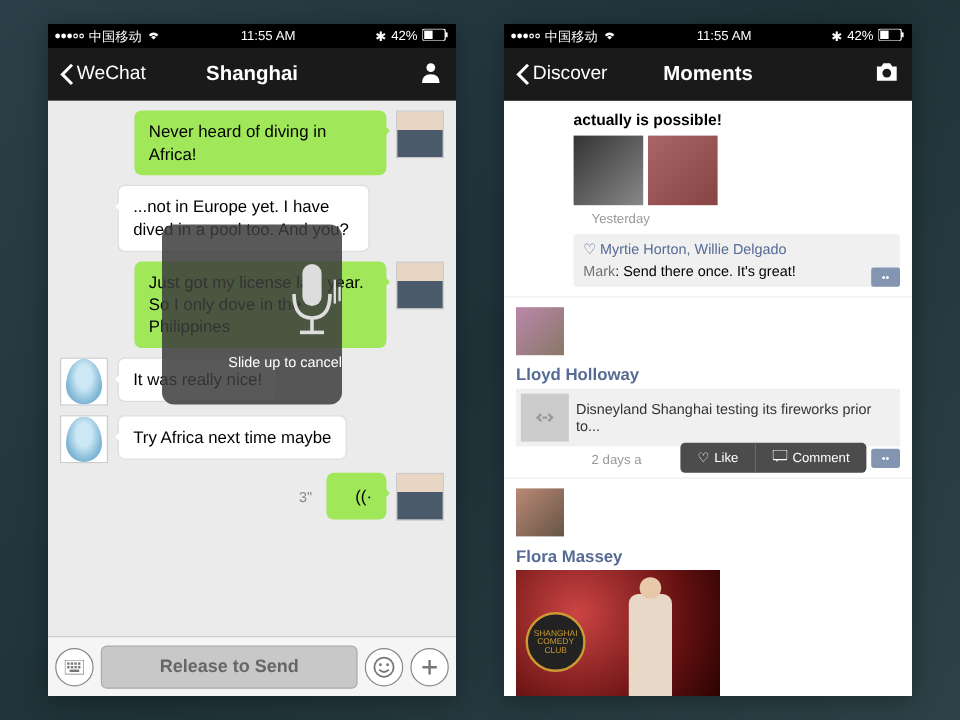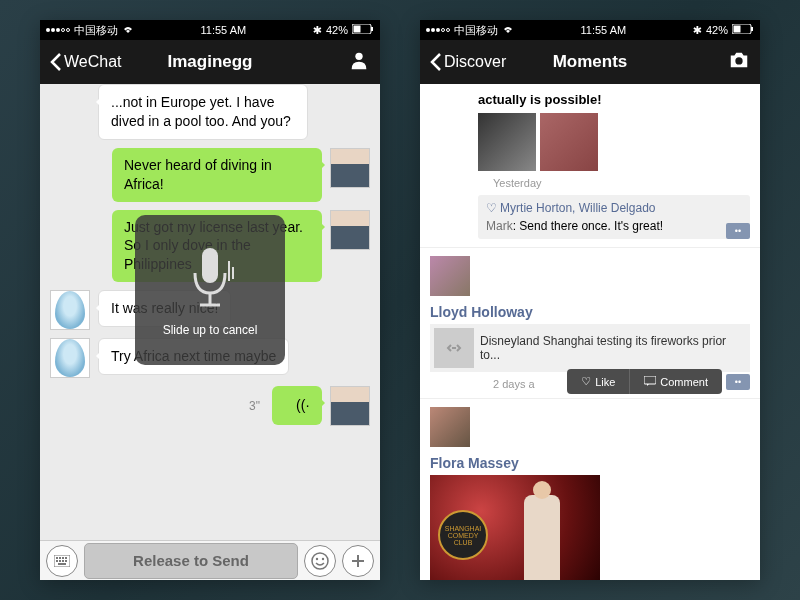--- a/index.html
+++ b/index.html
@@ -57,27 +57,27 @@
     border: 5px solid transparent; border-left-color: #a0e75a;
   }
   .voice-bubble { min-width: 50px; display: flex; align-items: center; justify-content: flex-end; padding: 10px 12px; }
   .voice-dur { font-size: 12px; color: #888; align-self: center; margin-right: 4px; }
   .voice-waves { font-size: 14px; }
 
   .voice-overlay {
     position: absolute; left: 50%; top: 40%; transform: translate(-50%,-50%);
     width: 150px; height: 150px; background: rgba(60,60,60,0.85);
     border-radius: 10px; display: flex; flex-direction: column;
-    align-items: center; justify-content: center; color: #fff; margin-top: 24px;
+    align-items: flex-end; justify-content: center; color: #fff;
   }
   .mic-icon { width: 50px; height: 70px; margin-bottom: 10px; }
   .voice-overlay-text { font-size: 12px; }
 
   .input-bar {
-    height: 40px; background: #f5f5f5; border-top: 1px solid #ccc;
+    height: 50px; background: #f5f5f5; border-top: 1px solid #ccc;
     display: flex; align-items: center; padding: 0 6px; gap: 6px;
   }
   .round-btn {
     width: 32px; height: 32px; border-radius: 50%; border: 1.5px solid #888;
     background: #fff; display: flex; align-items: center; justify-content: center;
     color: #555;
   }
   .hold-btn {
     flex: 1; height: 36px; background: #c8c8c8; border: 1px solid #aaa;
     border-radius: 5px; display: flex; align-items: center; justify-content: center;
@@ -171,37 +171,37 @@
     </div>
   </div>
 
   <div class="nav-bar">
     <div class="nav-back">
       <svg viewBox="0 0 12 18">
           <path d="M10 1 L2 9 L10 17" stroke="#fff" stroke-width="2.5" fill="none"></path>
         </svg>
       <span>WeChat</span>
     </div>
-    <div class="nav-title">Imaginegg</div>
+    <div class="nav-title">Shanghai</div>
     <div class="nav-right">
       <svg class="nav-icon" viewBox="0 0 24 24">
           <circle cx="12" cy="8" r="4"></circle>
           <path d="M4 22 Q4 14 12 14 Q20 14 20 22 Z"></path>
         </svg>
     </div>
   </div>
 
   <div class="chat-body">
+    <div class="msg-row right">
+      <div class="avatar face-avatar"></div>
+      <div class="bubble green">Never heard of diving in Africa!</div>
+    </div>
     <div class="msg-row" style="margin-top:0">
       <div style="width:40px"></div>
       <div class="bubble white">...not in Europe yet. I have dived in a pool too. And you?</div>
-    </div>
-    <div class="msg-row right">
-      <div class="avatar face-avatar"></div>
-      <div class="bubble green">Never heard of diving in Africa!</div>
     </div>
     <div class="msg-row right">
       <div class="avatar face-avatar"></div>
       <div class="bubble green">Just got my license last year. So I only dove in the Philippines</div>
     </div>
     <div class="msg-row">
       <div class="avatar">
           <div class="egg-avatar"></div>
         </div>
       <div class="bubble white">It was really nice!</div>

